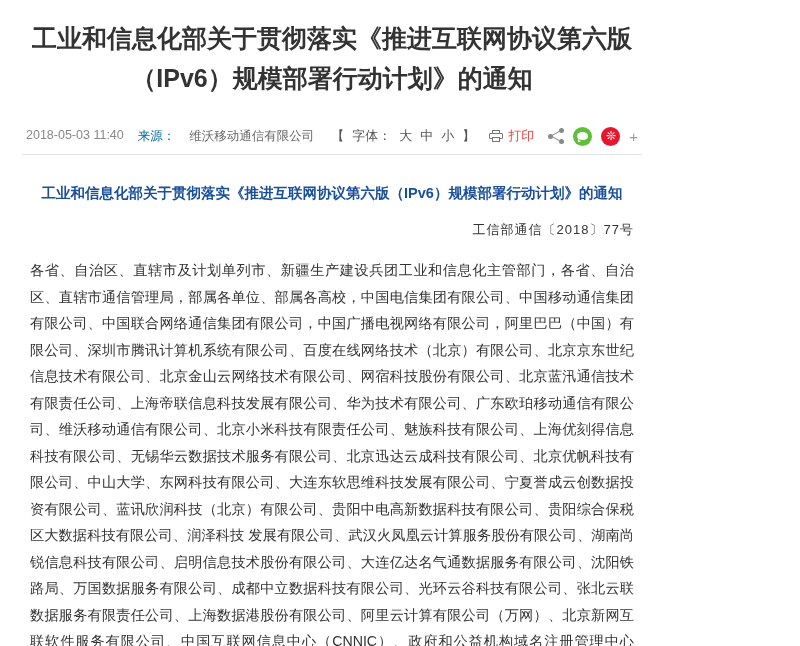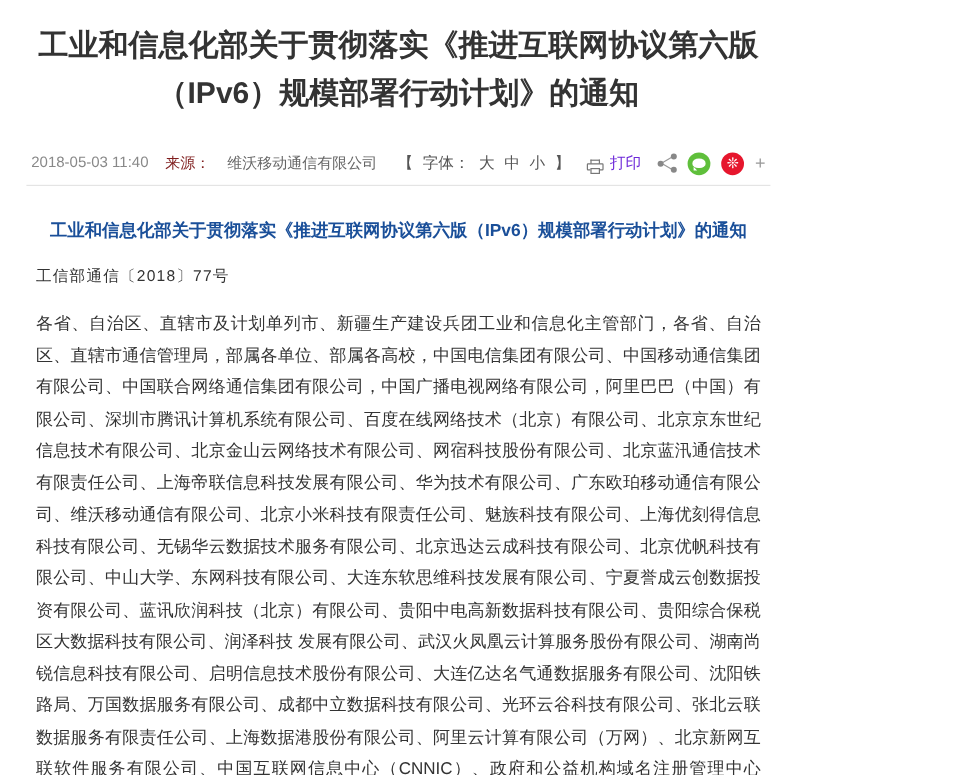--- a/index.html
+++ b/index.html
@@ -44,43 +44,43 @@
     color: #666666;
     position: relative;
   }
   .meta-left {
     display: flex;
     align-items: flex-start;
     gap: 14px;
     white-space: nowrap;
   }
   .meta-date { color: #888888; }
-  .meta-source-label { color: #7f1d1d; }
+  .meta-source-label { color: #0369a1; }
   .meta-source-value { color: #666666; }
   .meta-right {
     margin-left: auto;
     display: flex;
     align-items: center;
     gap: 14px;
     white-space: nowrap;
   }
   .fontsize-box {
     display: flex;
     align-items: center;
     gap: 8px;
     color: #555555;
     font-size: 13px;
   }
   .fontsize-box .bracket { color: #555555; }
   .fs-opt { cursor: pointer; }
   .print-box {
     display: flex;
-    align-items: flex-end;
+    align-items: center;
     gap: 5px;
-    color: #6d28d9;
+    color: #ef4444;
     font-size: 13px;
   }
   .printer-icon {
     display: inline-block;
     width: 14px;
     height: 12px;
     position: relative;
   }
   .printer-icon .body {
     position: absolute;
@@ -189,21 +189,21 @@
   }
   .inner-title {
     text-align: center;
     font-size: 14.5px;
     font-weight: bold;
     color: #1a4f99;
     line-height: 24px;
     margin: 0 0 14px 0;
   }
   .doc-number {
-    text-align: left;
+    text-align: right;
     font-size: 13px;
     color: #333333;
     line-height: 22px;
     margin: 0 0 16px 0;
     letter-spacing: 1px;
   }
   .body-text {
     font-size: 14.2px;
     line-height: 26.5px;
     color: #333333;

